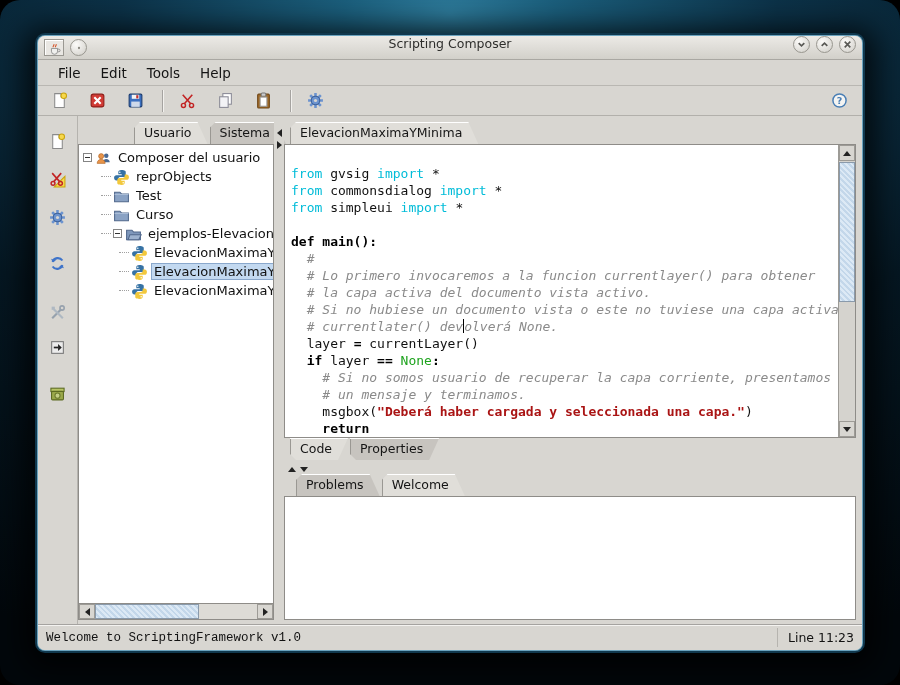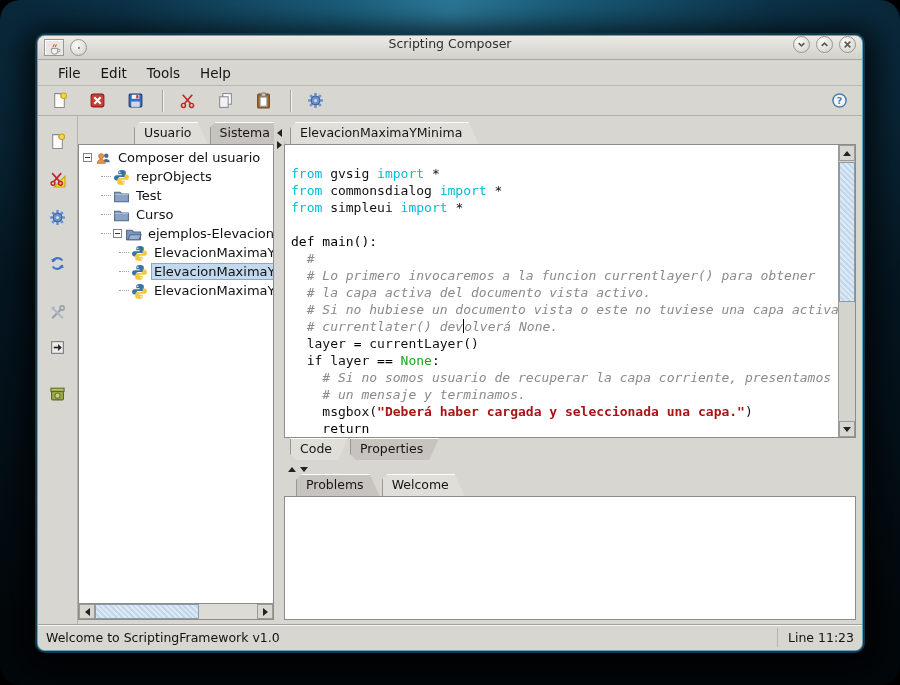--- a/index.html
+++ b/index.html
@@ -78,39 +78,39 @@
     display:flex; align-items:center; padding-left:4px; gap:4px; }
   
   .right-pane { position:absolute; left:246px; top:6px; width:572px; height:498px; }
   .ed-tab-row { left:6px; top:0; }
   .editor { position:absolute; left:0; top:22px; width:572px; height:294px; background:#fff;
     border:1px solid #8e8c88; }
   .code-area { position:absolute; left:0; top:0; right:17px; bottom:0; overflow:hidden;
     padding:3px 0 16px 6px; font-family:"DejaVu Sans Mono", monospace; font-size:13px; line-height:17px; }
   .code-line { white-space:pre; }
   .seg-k { color:#00bcd8; }
-  .seg-b { font-weight:normal; color:#000; }
+  .seg-b { font-weight:bold; color:#000; }
   .seg-p { color:#111; }
   .seg-c { color:#8a8a8a; font-style:italic; }
   .seg-s { color:#aa1414; font-weight:bold; }
   .seg-n { color:#1ea31e; }
   .caret { display:inline-block; width:0; border-left:1.6px solid #000; height:14px; vertical-align:-2px; }
   .vscroll { position:absolute; right:0; top:0; width:17px; height:100%; background:#d5d3ce; border-left:1px solid #9d9b96; }
   .vscroll .sb-btn { width:100%; height:16px; }
   .vscroll .sb-btn.bottom { position:absolute; bottom:0; }
   .sb-thumb-v { position:absolute; left:0; top:17px; width:100%; height:140px;
     background:repeating-linear-gradient(45deg,#dce9f5 0 2px,#c3d7ea 2px 4px); border:1px solid #8a9aab; }
   .ed-bottom-row { left:6px; top:316px; }
   .console-tab-row { left:12px; top:352px; }
   .console-body { position:absolute; left:0; top:374px; width:572px; height:124px; background:#fff; border:1px solid #8e8c88; }
   
   .statusbar { position:absolute; left:0; top:588px; width:100%; height:26px; background:#d8d6d1;
     border-top:1px solid #a5a3a0; box-shadow:inset 0 1px 0 #f4f3f0;
     display:flex; align-items:center; font-size:12.5px; color:#111; }
-  .status-msg { padding-left:8px; }
+  .status-msg { padding-left:8px;font-family:Liberation Mono, monospace; }
   .status-pos { margin-left:auto; padding:2px 8px 2px 10px; border-left:1px solid #b6b4af; }
   .icon { display:inline-flex; }
   .icon svg { display:block; }
 </style>
 </head>
 <body>
 
 <div class="halo"></div>
 
 <div class="window">

